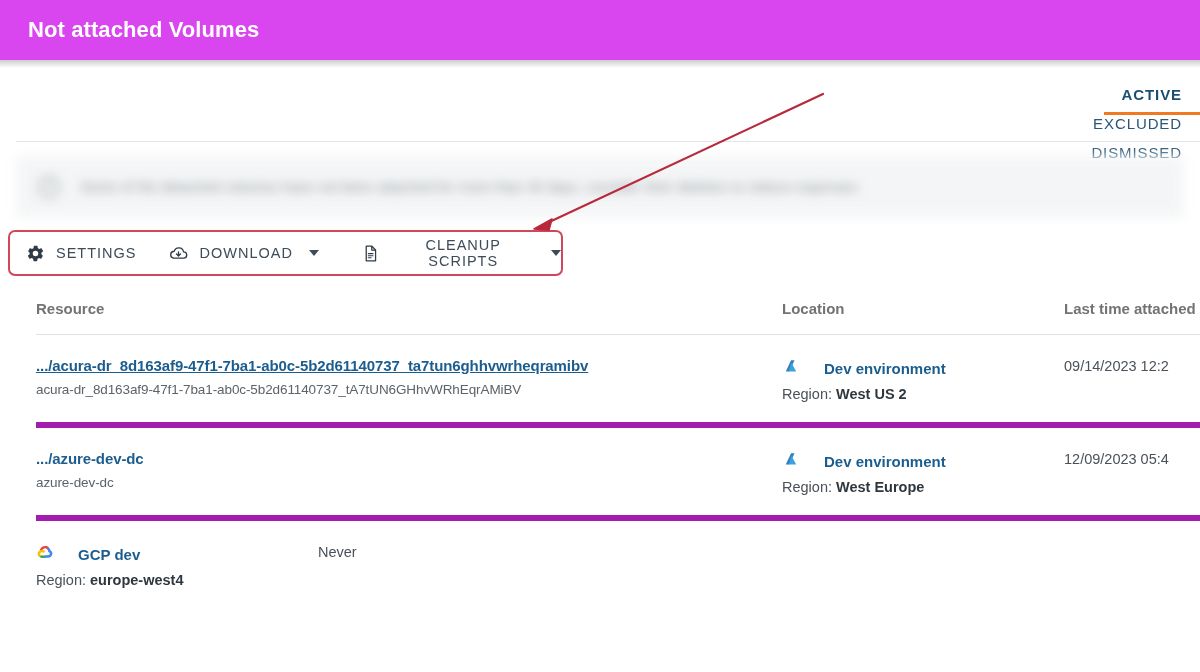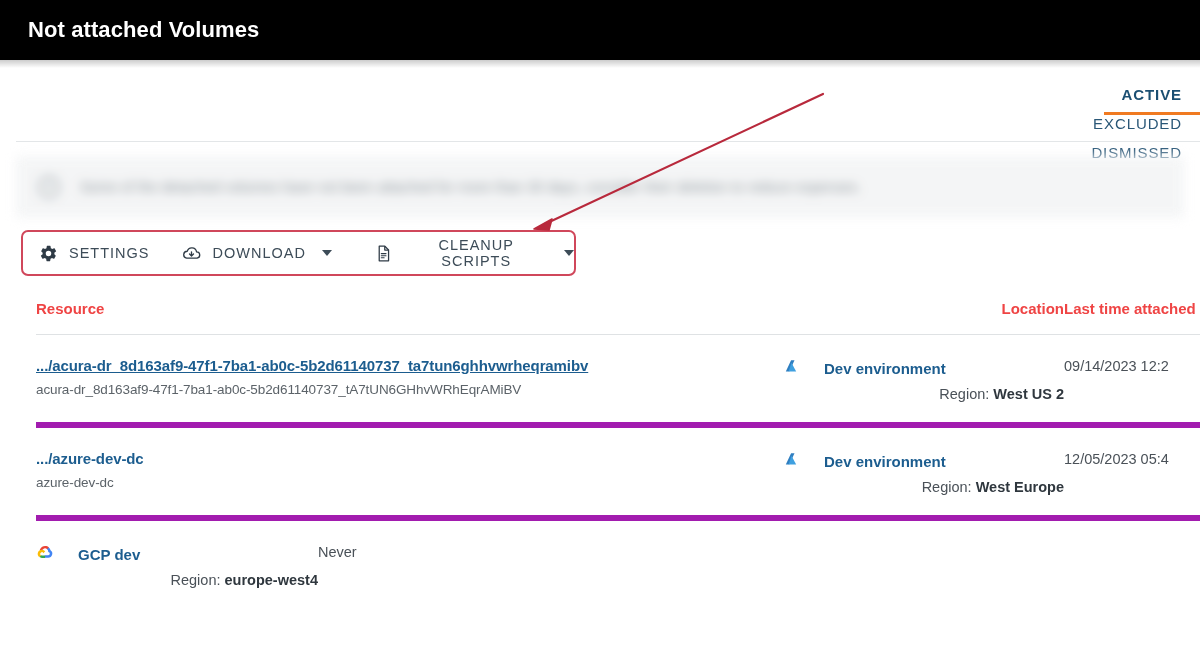--- a/index.html
+++ b/index.html
@@ -17,21 +17,21 @@
   .app {
     position: relative;
     width: 1200px;
     height: 672px;
     overflow: hidden;
   }
 
   
   .titlebar {
     height: 60px;
-    background: #000000;
+    background: #d946ef;
     display: flex;
     align-items: center;
     padding: 0 0 0 28px;
     box-sizing: border-box;
   }
   .titlebar-title {
     color: #ffffff;
     font-size: 22px;
     font-weight: bold;
     letter-spacing: 0.1px;
@@ -119,21 +119,21 @@
   }
   .banner-text {
     font-size: 14px;
     color: #7d868c;
     white-space: nowrap;
     letter-spacing: 0.2px;
   }
 
   
   .toolbar-wrap {
-    margin: 12px 0 0 21px;
+    margin: 12px 0 0 8px;
     width: 555px;
     height: 46px;
     border: 2px solid #d0475b;
     border-radius: 7px;
     box-sizing: border-box;
     display: flex;
     align-items: center;
     padding-left: 14px;
   }
   .tbtn {
@@ -181,27 +181,27 @@
   }
   .row.head {
     padding-bottom: 16px;
     border-bottom: 1px solid #dfe2e4;
   }
   .row.data {
     padding: 22px 0 20px 0;
   }
   .row.data:last-child { border-bottom: none; }
   .c-res { width: 746px; flex: 0 0 746px; }
-  .c-loc { width: 282px; flex: 0 0 282px; text-align: right; }
+  .c-loc { width: 282px; flex: 0 0 282px; }
   .c-last { width: 220px; flex: 0 0 220px; }
 
   .hdr {
     font-size: 15px;
     font-weight: bold;
-    color: #ef4444;
+    color: #737373;
     white-space: nowrap;
   }
 
   .res-link {
     font-size: 15px;
     font-weight: bold;
     color: #1c5d8f;
     text-decoration: none;
     white-space: nowrap;
     cursor: pointer;
@@ -371,21 +371,21 @@
             </svg>
           </span>
           <a class="loc-name" href="#">Dev environment</a>
         </div>
         <div class="loc-region">
           <span>Region:</span>
           <b>West Europe</b>
         </div>
       </div>
       <div class="c-last">
-        <span class="last-val">12/05/2023 05:4</span>
+        <span class="last-val">12/09/2023 05:4</span>
       </div>
     </div>
 
     <div class="row data">
       <div class="c-loc">
         <div class="loc-top">
           <span>
             <svg width="18" height="18" viewBox="0 0 24 24" aria-hidden="true">
               <path fill="#ea4335" d="M14.9 8.3h.6l1.7-1.7.1-.7a7.6 7.6 0 0 0-12.4 3.7c.2-.1.4-.2.6-.1l3.4-.6s.2-.3.3-.3a4.2 4.2 0 0 1 5.7-.3z"></path>
               <path fill="#4285f4" d="M19.4 9.6a7.6 7.6 0 0 0-2.3-3.7l-2.4 2.4a4.2 4.2 0 0 1 1.6 3.3v.4a2.1 2.1 0 0 1 0 4.2h-4.2l-.4.4v2.5l.4.4h4.2a5.5 5.5 0 0 0 3.1-10z"></path>

